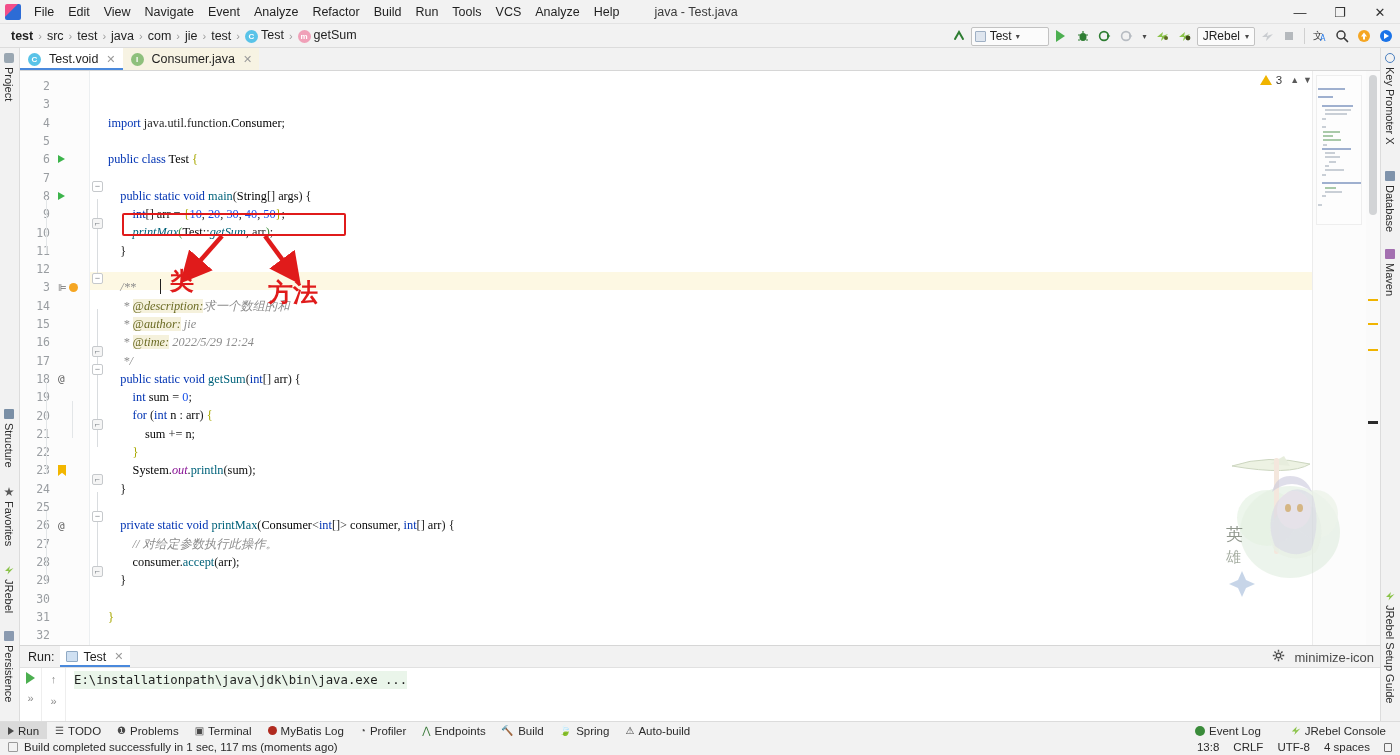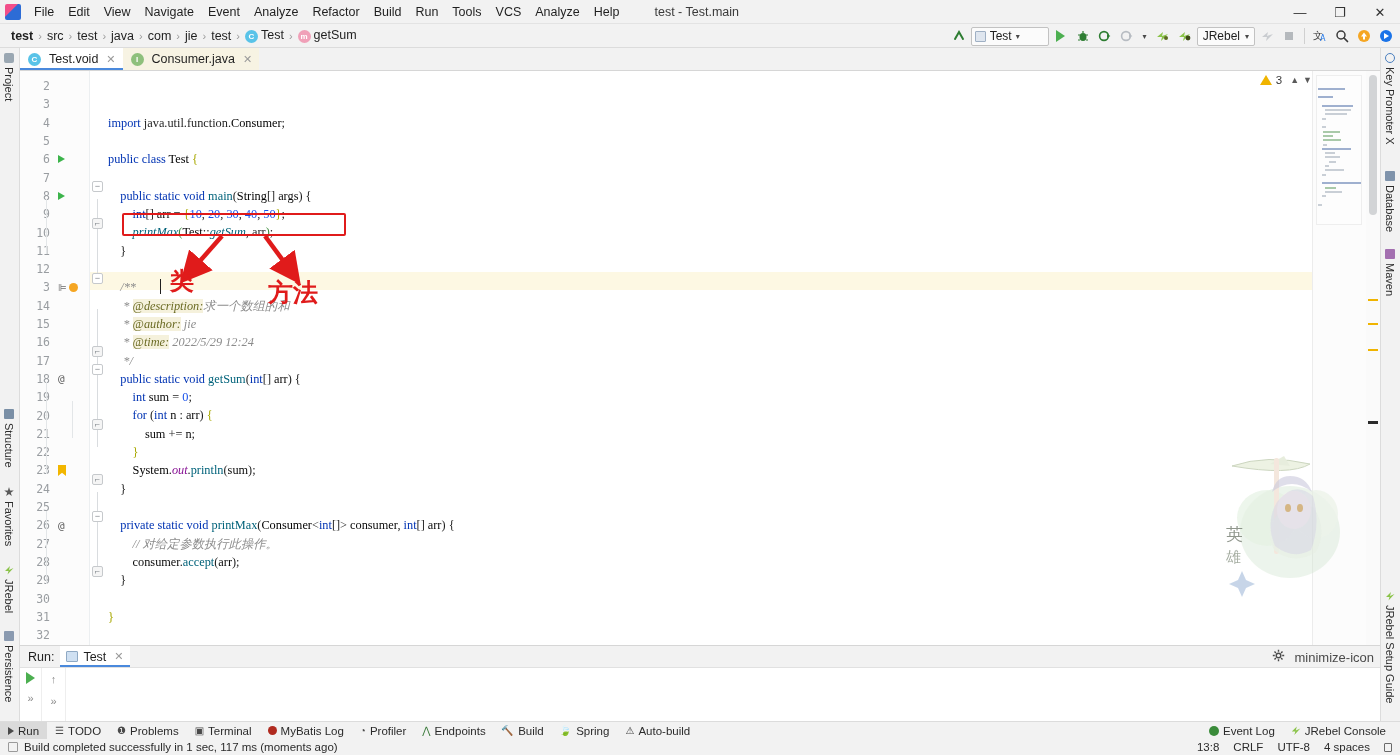--- a/index.html
+++ b/index.html
@@ -259,21 +259,21 @@
   
   .toolstrip {
     position: absolute; left: 0; top: 721px; width: 1400px; height: 18px;
     background: #f2f2f2; display: flex; align-items: center; border-top: 1px solid #dcdcdc;
   }
   .tool-btn {
     display: flex; align-items: center; gap: 4px; padding: 0 8px; height: 18px;
     font-size: 11.5px; color: #2b2b2b; white-space: nowrap;
   }
   .tool-btn.active { background: #dadada; }
-  .toolstrip-right { position: absolute; right: 6px; display: flex; }
+  .toolstrip-right { position: absolute; right: 6px; display: flex; gap: 14px; }
 
   .statusbar {
     position: absolute; left: 0; top: 739px; width: 1400px; height: 16px;
     background: #f2f2f2; display: flex; align-items: center; font-size: 11.5px; color: #2b2b2b;
   }
   .status-left { display: flex; align-items: center; gap: 6px; padding-left: 8px; }
   .status-right { position: absolute; right: 8px; display: flex; align-items: center; gap: 14px; }
   .sq-ic { width: 10px; height: 10px; border: 1px solid #9a9a9a; border-radius: 1px; }
   .lock-ic { width: 8px; height: 9px; border: 1.4px solid #6a6a6a; border-radius: 1px; }
 </style>
@@ -290,21 +290,21 @@
     <div class="menu-item">Navigate</div>
     <div class="menu-item">Event</div>
     <div class="menu-item">Analyze</div>
     <div class="menu-item">Refactor</div>
     <div class="menu-item">Build</div>
     <div class="menu-item">Run</div>
     <div class="menu-item">Tools</div>
     <div class="menu-item">VCS</div>
     <div class="menu-item">Analyze</div>
     <div class="menu-item">Help</div>
-    <div class="win-title">test - Test.main</div>
+    <div class="win-title">java - Test.java</div>
     <div class="win-ctrls">
       <div class="win-btn">—</div>
       <div class="win-btn">❐</div>
       <div class="win-btn close">✕</div>
     </div>
   </div>
 
   <div class="navbar">
     <div class="crumbs">
       <span class="crumb bold">test</span>
@@ -740,20 +740,21 @@
     <div class="runbody">
       <div class="run-ctrls">
         <span class="tri-run"></span>
         <span style="color:#8a8a8a;font-size:11px;">»</span>
       </div>
       <div class="run-ctrls2">
         <span>↑</span>
         <span>»</span>
       </div>
       <div class="console">
+        <div><span class="path">E:\installationpath\java\jdk\bin\java.exe ...</span></div>
       </div>
     </div>
   </div>
 
   <div class="toolstrip">
     <div class="tool-btn active">
       <span style="width:0;height:0;border-left:6px solid #4a4a4a;border-top:4px solid transparent;border-bottom:4px solid transparent;"></span>
       <span>Run</span>
     </div>
     <div class="tool-btn">

